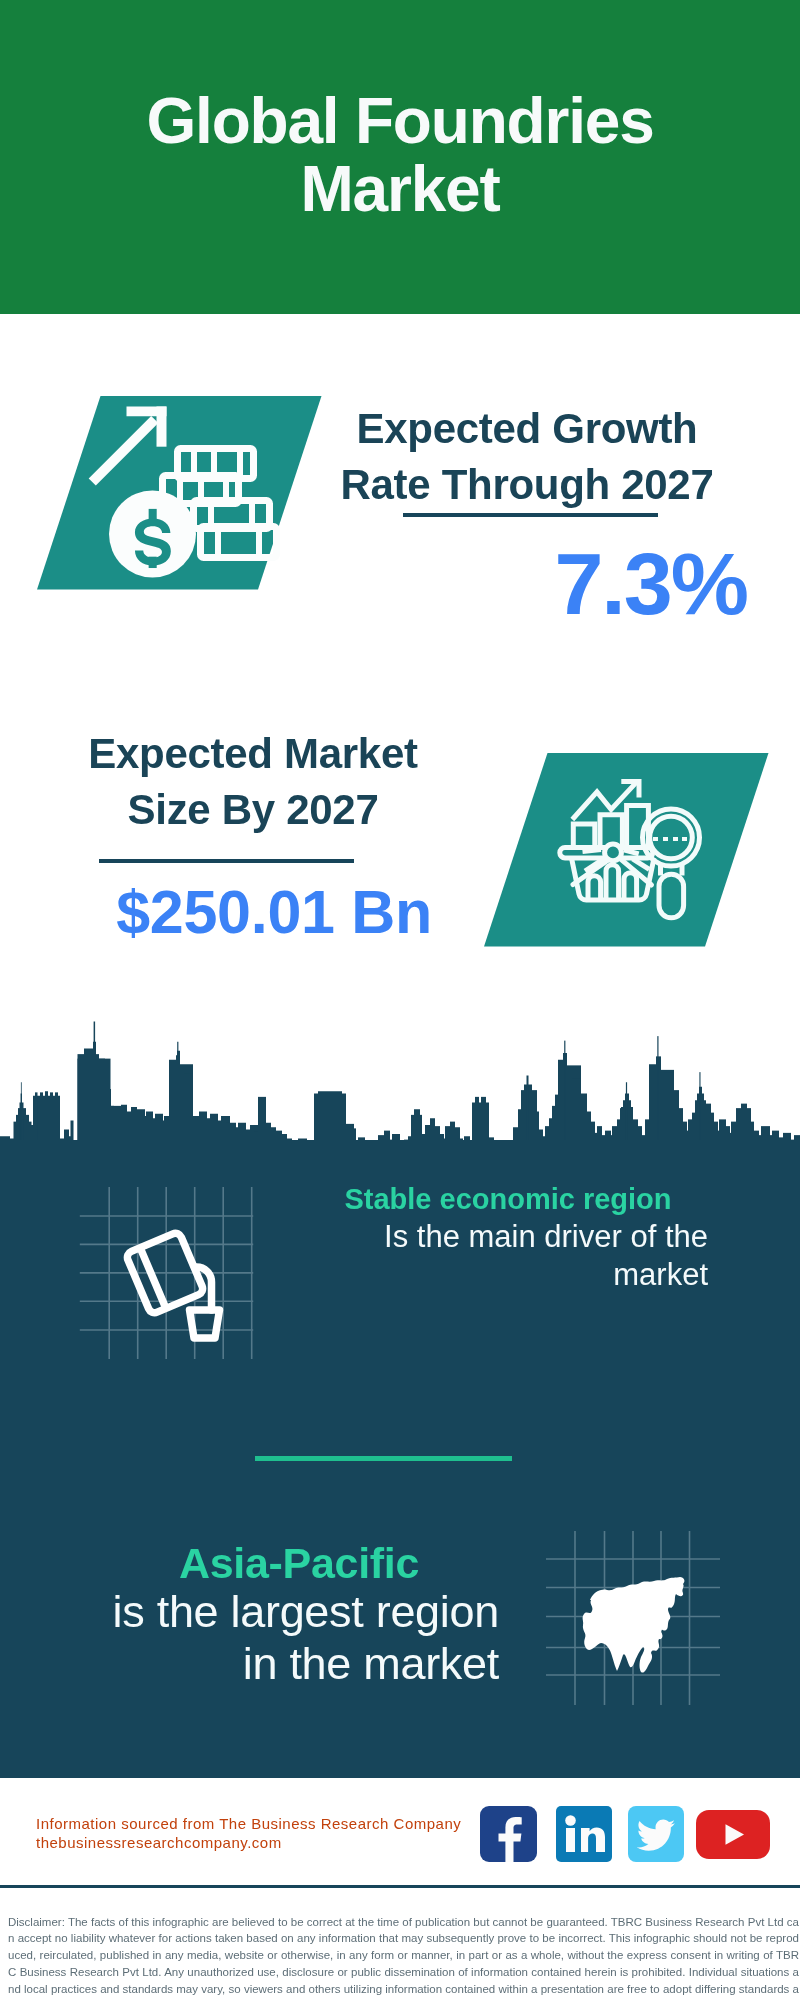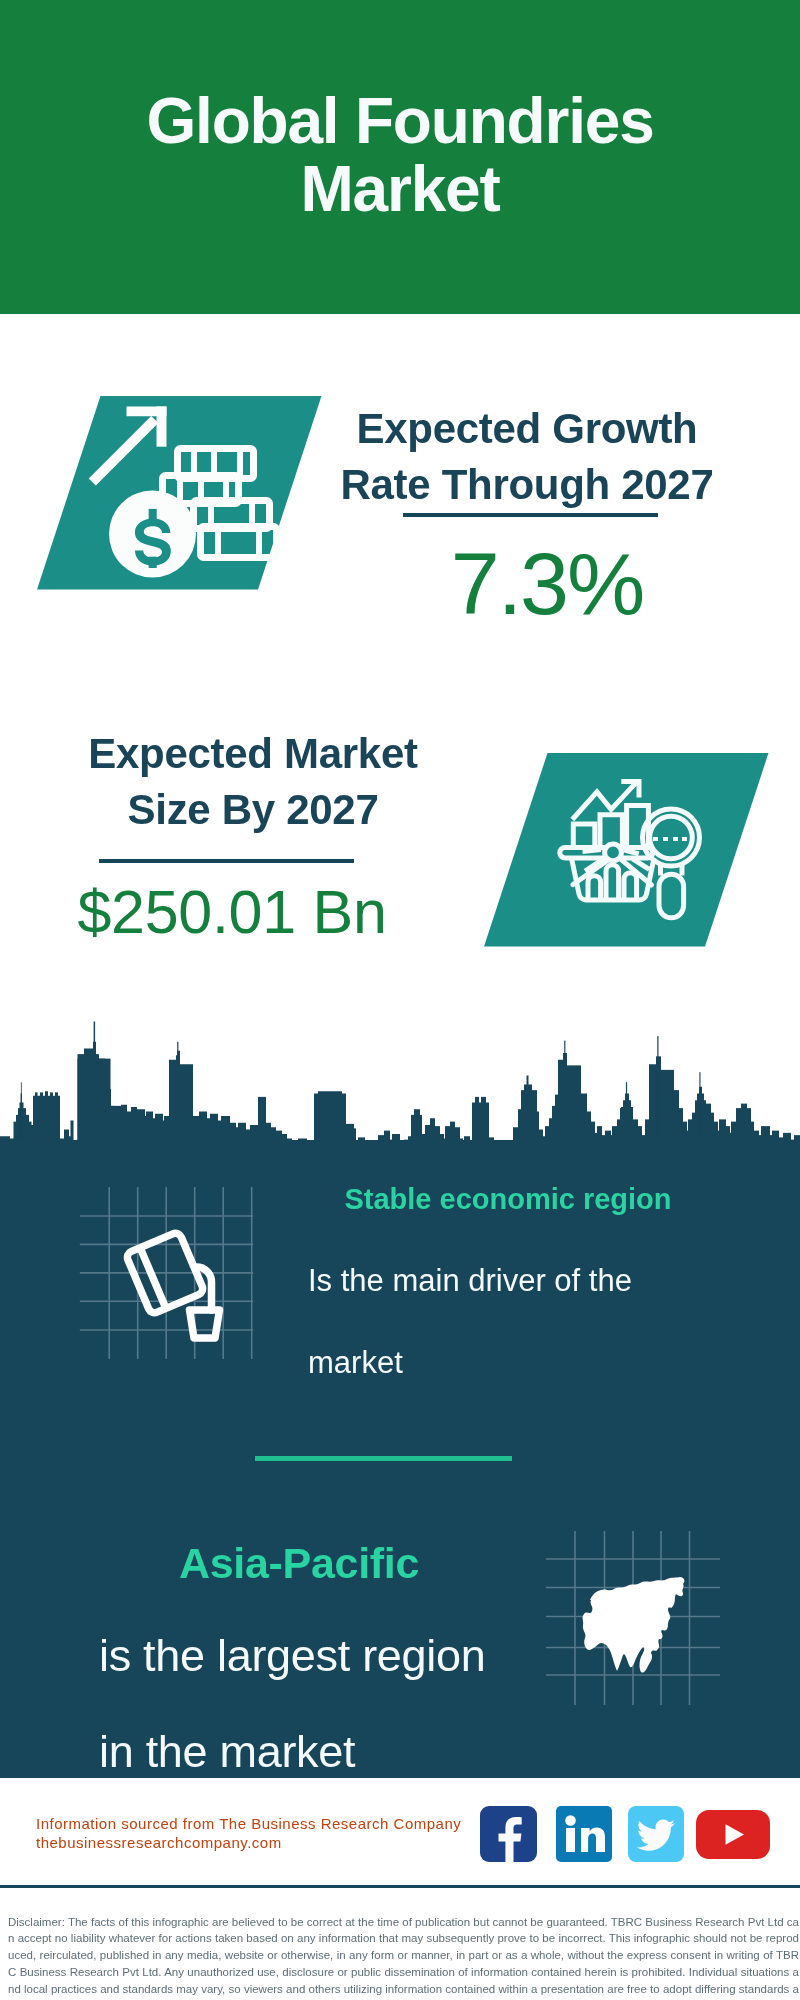--- a/index.html
+++ b/index.html
@@ -8,32 +8,32 @@
 
   
   .header{position:absolute;left:0;top:0;width:800px;height:314px;background:#15803d;}
   .header-title{position:absolute;left:0;top:87px;width:800px;text-align:center;
     color:#f7fafa;font-size:64px;font-weight:bold;line-height:68px;letter-spacing:-1.2px;}
 
   
   .stat-head{position:absolute;color:#1a4457;font-size:42px;font-weight:bold;line-height:56px;
      text-align:center;letter-spacing:-0.3px;}
   .stat-rule{position:absolute;height:4px;background:#17455a;}
-  .stat-value{position:absolute;color:#15803d;font-weight:normal;text-align:center;}
+  .stat-value{position:absolute;color:#3b82f6;font-weight:bold;text-align:right;}
   .stat-value.big{font-size:88px;line-height:88px;letter-spacing:-2.0px;}
   .stat-value.mid{font-size:61px;line-height:61px;letter-spacing:-0.3px;}
   .para{position:absolute;}
 
   
   .dark{position:absolute;left:0;top:1140px;width:800px;height:638px;background:#17455a;}
   .skyline{position:absolute;left:0;top:1008px;width:800px;height:135px;display:block;}
 
   .fact{position:absolute;text-align:center;}
   .fact-title{font-size:29px;font-weight:bold;color:#2ad3a2;line-height:37px;text-align:center;}
-  .fact-sub{font-size:31px;color:#f4fafb;line-height:38px;text-align:left;font-weight:400;margin-top:44px;}
+  .fact-sub{font-size:31px;color:#f4fafb;line-height:38px;text-align:right;font-weight:400;}
   .fact.lg .fact-title{font-size:43px;line-height:46px;letter-spacing:-0.3px;}
   .fact.lg .fact-sub{font-size:45px;line-height:51.5px;letter-spacing:-0.3px;}
   .divider{position:absolute;height:4px;background:#1fbf8f;}
   .gridbox{position:absolute;}
 
   
   .src{position:absolute;left:36px;color:#c2410c;font-size:15px;line-height:18.6px;
      letter-spacing:0.5px;}
   .foot-rule{position:absolute;left:0;width:800px;height:3px;background:#17455a;}
   .disclaimer{position:absolute;left:8px;top:1893.5px;width:791px;color:#5d6e77;

